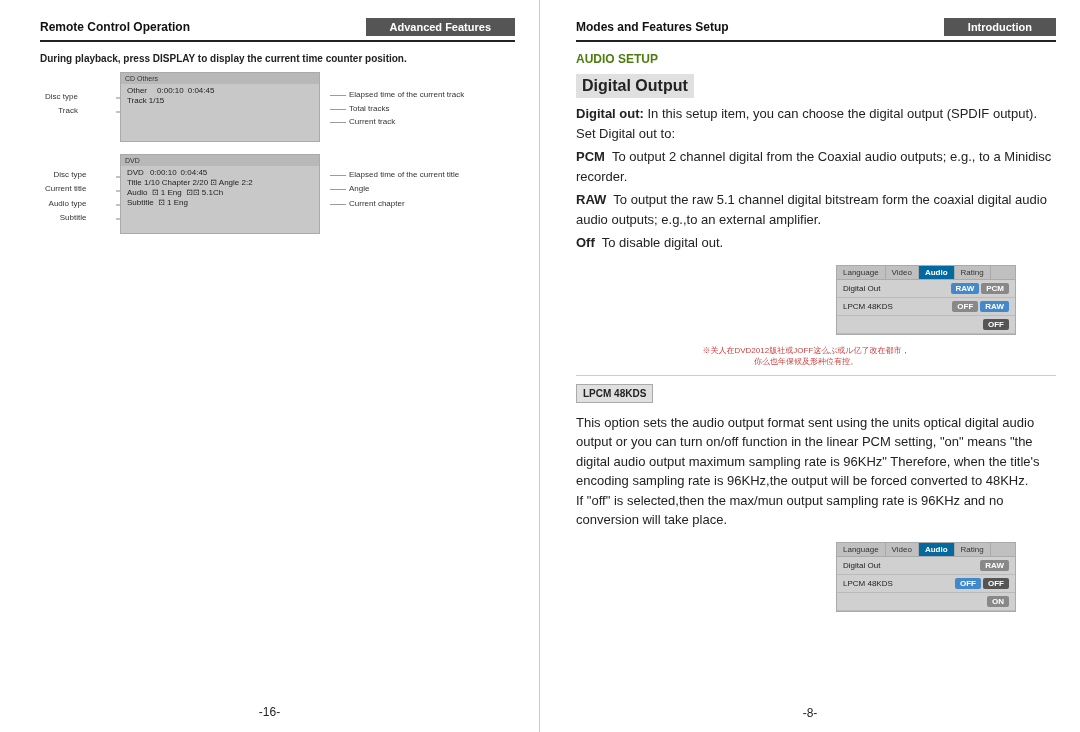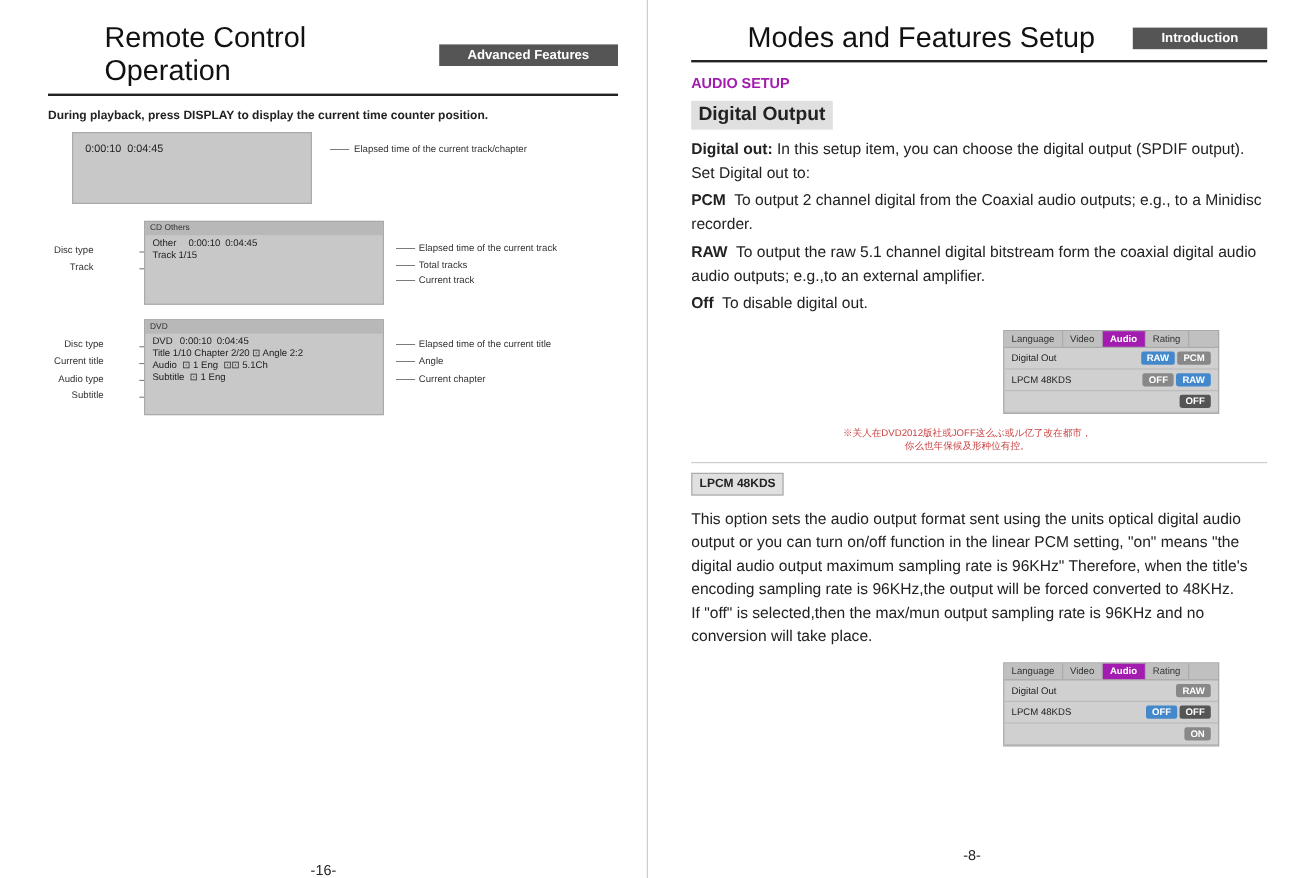--- a/index.html
+++ b/index.html
@@ -33,25 +33,24 @@
     }
     
     .page-header {
       display: flex;
       align-items: center;
       margin-bottom: 10px;
       border-bottom: 2px solid #222;
       padding-bottom: 4px;
     }
     .page-header-title {
-      font-size: 24px;
-      font-weight: normal;
+      font-size: 12px;
+      font-weight: bold;
       color: #111;
       flex: 1;
-      margin-left: 47px;
     }
     .page-header-tag {
       background: #555;
       color: #fff;
       font-size: 11px;
       font-weight: bold;
       padding: 3px 24px;
       margin-left: 8px;
     }
     
@@ -147,21 +146,21 @@
       color: #222;
       margin-bottom: 1px;
       display: flex;
       align-items: center;
     }
     
     .section-heading {
       font-size: 12px;
       font-weight: bold;
       margin-bottom: 8px;
-      color: #a21caf;
+      color: #4d7c0f;
     }
     .sub-section-box {
       background: #e0e0e0;
       padding: 3px 6px;
       font-size: 16px;
       font-weight: bold;
       margin-bottom: 6px;
       display: inline-block;
     }
     .body-text {
@@ -188,21 +187,21 @@
       border-bottom: 1px solid #aaa;
       font-size: 8px;
     }
     .settings-panel-tab {
       padding: 2px 6px;
       font-size: 8px;
       color: #333;
       border-right: 1px solid #aaa;
     }
     .settings-panel-tab.active {
-      background: #a21caf;
+      background: #0369a1;
       color: #fff;
       font-weight: bold;
     }
     .settings-panel-row {
       display: flex;
       align-items: center;
       padding: 3px 6px;
       font-size: 8px;
       border-bottom: 1px solid #bbb;
     }
@@ -256,32 +255,20 @@
 
   <div class="left-page">
     <div class="page-header">
       <span class="page-header-title">Remote Control Operation</span>
       <span class="page-header-tag">Advanced Features</span>
     </div>
 
 
     <div class="instruction-text">During playback, press DISPLAY to display the current time counter position.</div>
 
-    <div style="display:flex; align-items:flex-start; margin-bottom:10px; margin-left:20px; position:relative;">
-      <div class="screen-box">
-        <div class="screen-box-inner">
-          <span style="position:absolute;top:8px;left:10px;font-size:9px;">
-            <span>0:00:10</span>&nbsp;&nbsp;<span>0:04:45</span>
-          </span>
-        </div>
-      </div>
-      <div style="position:absolute;top:10px;left:215px;font-size:8px;color:#333;white-space:nowrap;">
-        <span style="margin-right:4px;">——</span><span>Elapsed time of the current track/chapter</span>
-      </div>
-    </div>
 
 
     <div style="display:flex; margin-bottom:12px; margin-left:80px; position:relative;">
 
       <div style="position:absolute;top:18px;left:-75px;font-size:8px;line-height:1.8;color:#333;text-align:right;">
         <div>Disc type</div>
         <div>Track</div>
       </div>
 
       <svg style="position:absolute;top:22px;left:-4px;pointer-events:none;" width="8" height="26">
@@ -344,21 +331,21 @@
         </div>
       </div>
 
       <div style="position:absolute;top:14px;left:210px;font-size:8px;line-height:1.8;color:#333;">
         <div style="display:flex;align-items:center;"><span style="margin-right:3px;">——</span>Elapsed time of the current title</div>
         <div style="display:flex;align-items:center;"><span style="margin-right:3px;">——</span>Angle</div>
         <div style="display:flex;align-items:center;"><span style="margin-right:3px;">——</span>Current chapter</div>
       </div>
     </div>
 
-    <div style="position:absolute;bottom:0;left:50%;transform:translateX(-50%);font-size:12px;">-16-</div>
+    <div style="position:absolute;bottom:13px;left:50%;transform:translateX(-50%);font-size:12px;">-16-</div>
   </div>
 
   <div class="right-page">
     <div class="page-header">
       <span class="page-header-title">Modes and Features Setup</span>
       <span class="page-header-tag">Introduction</span>
     </div>
 
     <div class="section-heading">AUDIO SETUP</div>
 

